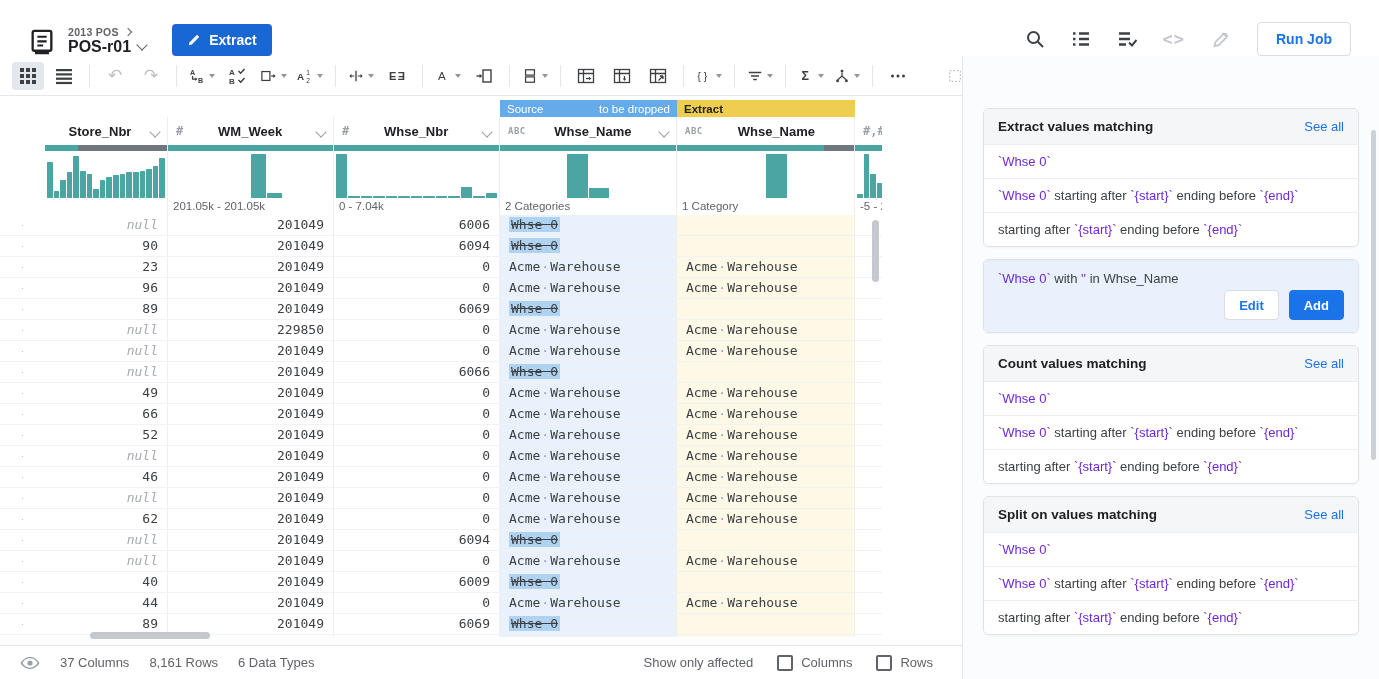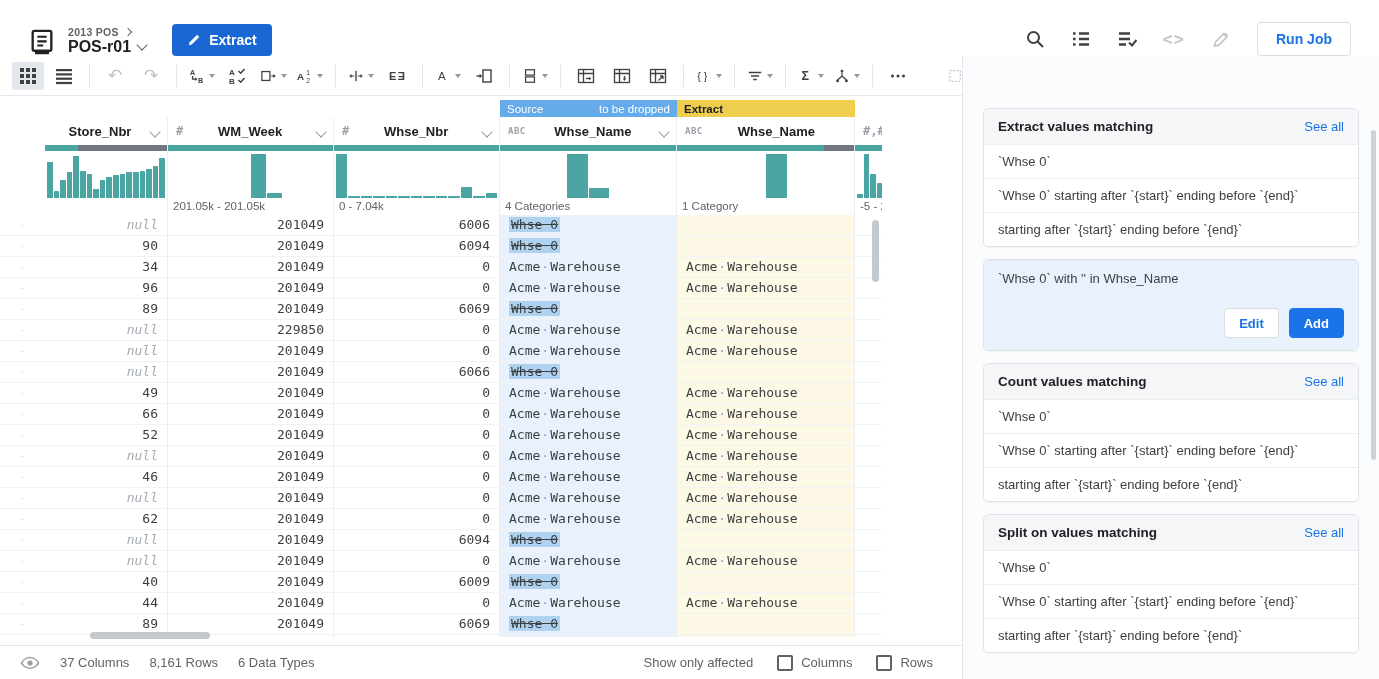--- a/index.html
+++ b/index.html
@@ -88,24 +88,24 @@
               position:relative;font-size:15px;font-weight:500;background:#fff}
   .panel-close{position:absolute;right:16px;top:8px;color:#1a73e8;font-size:20px;font-weight:400;cursor:pointer;line-height:22px}
   .panel-body{position:absolute;top:41px;bottom:0;left:0;right:0;overflow:hidden;
               padding:11px 20px 0;box-sizing:border-box}
   .sg-card{border:1px solid #dfe2e6;border-radius:6px;background:#fff;margin-bottom:12px;overflow:hidden;
            box-shadow:0 1px 2px rgba(60,64,67,.05)}
   .sg-card-head{background:#f4f6f8;padding:10px 14px;font-weight:700;font-size:13.5px;display:flex;
                 justify-content:space-between;align-items:center}
   .see-all{color:#1a73e8;font-weight:500;font-size:13px;cursor:pointer}
   .sg-item{padding:8px 14px;border-top:1px solid #eceff2;font-size:13px;line-height:17px;cursor:pointer;background:#fff}
-  .code{color:#404040}
+  .code{color:#6d28d9}
   .plain{color:#3c4043}
   .sg-sel-body{background:#e8f1fc;border-top:1px solid #e3ecf7;padding:10px 14px 12px;font-size:13px}
-  .sg-btns{display:flex;justify-content:flex-end;gap:10px;margin-top:22px}
+  .sg-btns{display:flex;justify-content:flex-end;gap:10px;margin-top:4px}
   .btn-edit{background:#fff;border:1px solid #dadce0;color:#1a73e8;border-radius:4px;height:30px;
             padding:0 14px;font-size:13px;font-weight:600;cursor:pointer;font-family:"Liberation Sans",sans-serif}
   .btn-add{background:#1a73e8;border:1px solid #1a73e8;color:#fff;border-radius:4px;height:30px;
            padding:0 14px;font-size:13px;font-weight:600;cursor:pointer;font-family:"Liberation Sans",sans-serif}
   .panel-thumb{position:absolute;right:3px;top:74px;width:5px;height:330px;background:#ccd1d6;border-radius:3px;cursor:pointer}
 </style>
 </head>
 <body>
 
 <div class="topbar">
@@ -448,21 +448,21 @@
         <div class="hist">
           <span class="bar" style="height:0%"></span>
           <span class="bar" style="height:0%"></span>
           <span class="bar" style="height:0%"></span>
           <span class="bar" style="height:100%"></span>
           <span class="bar" style="height:22%"></span>
           <span class="bar" style="height:0%"></span>
           <span class="bar" style="height:0%"></span>
           <span class="bar" style="height:0%"></span>
         </div>
-        <div class="range">4 Categories</div>
+        <div class="range">2 Categories</div>
       </div>
       <div class="col-head" style="width:178px">
         <div class="ch-row">
           <span class="ch-type abc">ABC</span>
           <span class="ch-name">Whse_Name</span>
         </div>
         <div class="qbar">
           <span class="q-v" style="width:83%"></span>
           <span class="q-m" style="width:17%"></span>
         </div>
@@ -521,21 +521,21 @@
         <span class="gut">·</span>
         <span class="cell num" style="width:123px">90</span>
         <span class="cell num" style="width:166px">201049</span>
         <span class="cell num" style="width:166px">6094</span>
         <span class="cell src" style="width:177px"><span class="strike">Whse 0</span></span>
         <span class="cell prev" style="width:178px"></span>
         <span class="cell" style="width:108px"></span>
       </div>
       <div class="row">
         <span class="gut">·</span>
-        <span class="cell num" style="width:123px">34</span>
+        <span class="cell num" style="width:123px">23</span>
         <span class="cell num" style="width:166px">201049</span>
         <span class="cell num" style="width:166px">0</span>
         <span class="cell src" style="width:177px">Acme<span class="wsdot">·</span>Warehouse</span>
         <span class="cell prev" style="width:178px">Acme<span class="wsdot">·</span>Warehouse</span>
         <span class="cell" style="width:108px"></span>
       </div>
       <div class="row">
         <span class="gut">·</span>
         <span class="cell num" style="width:123px">96</span>
         <span class="cell num" style="width:166px">201049</span>

